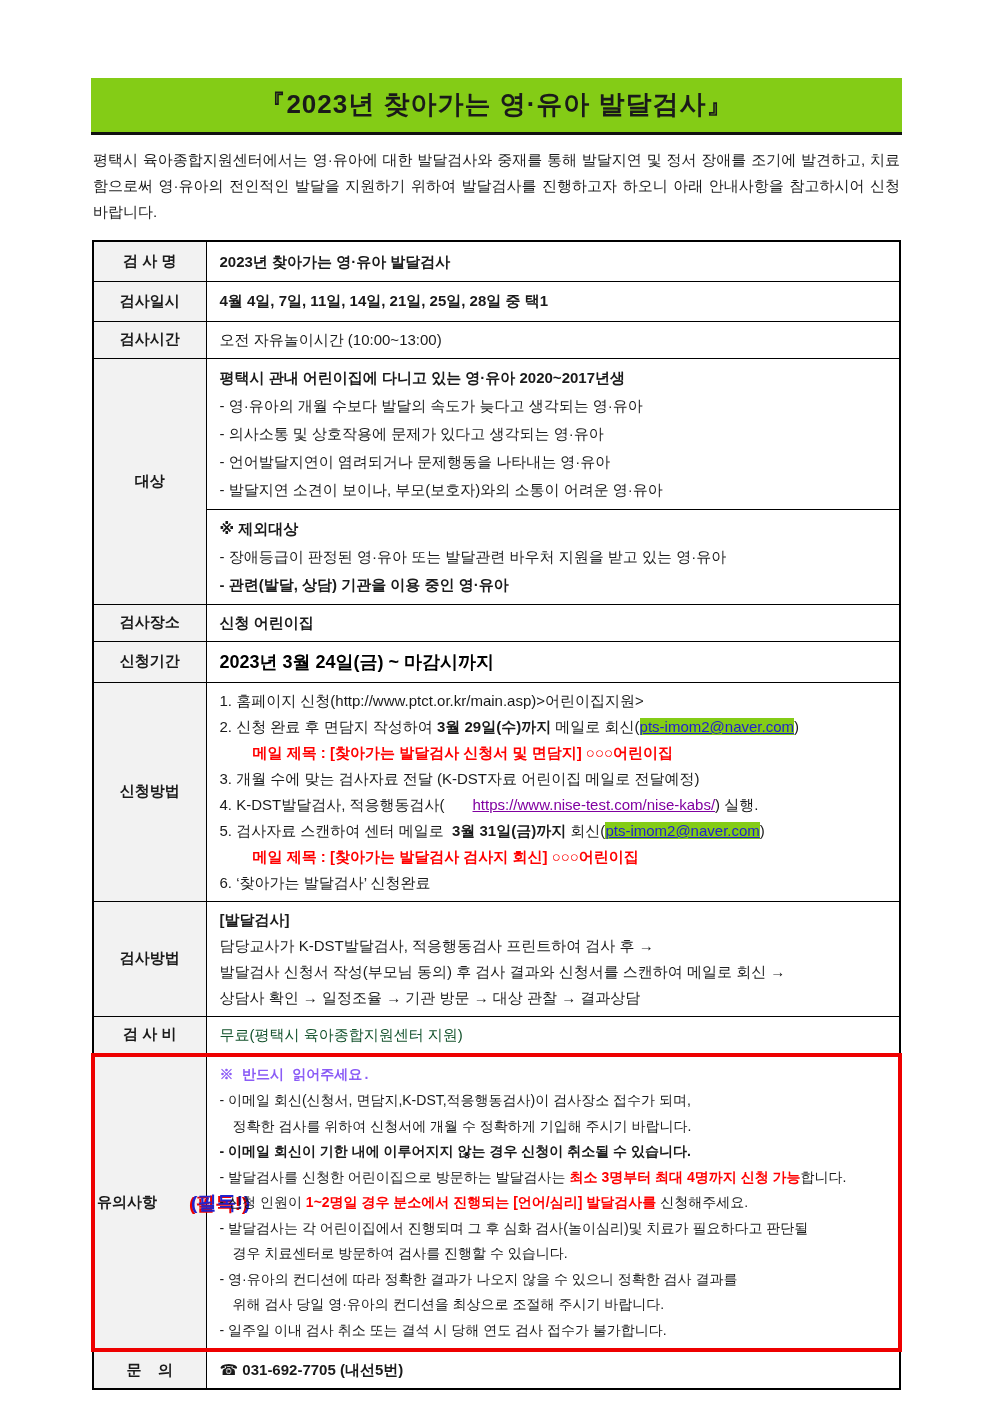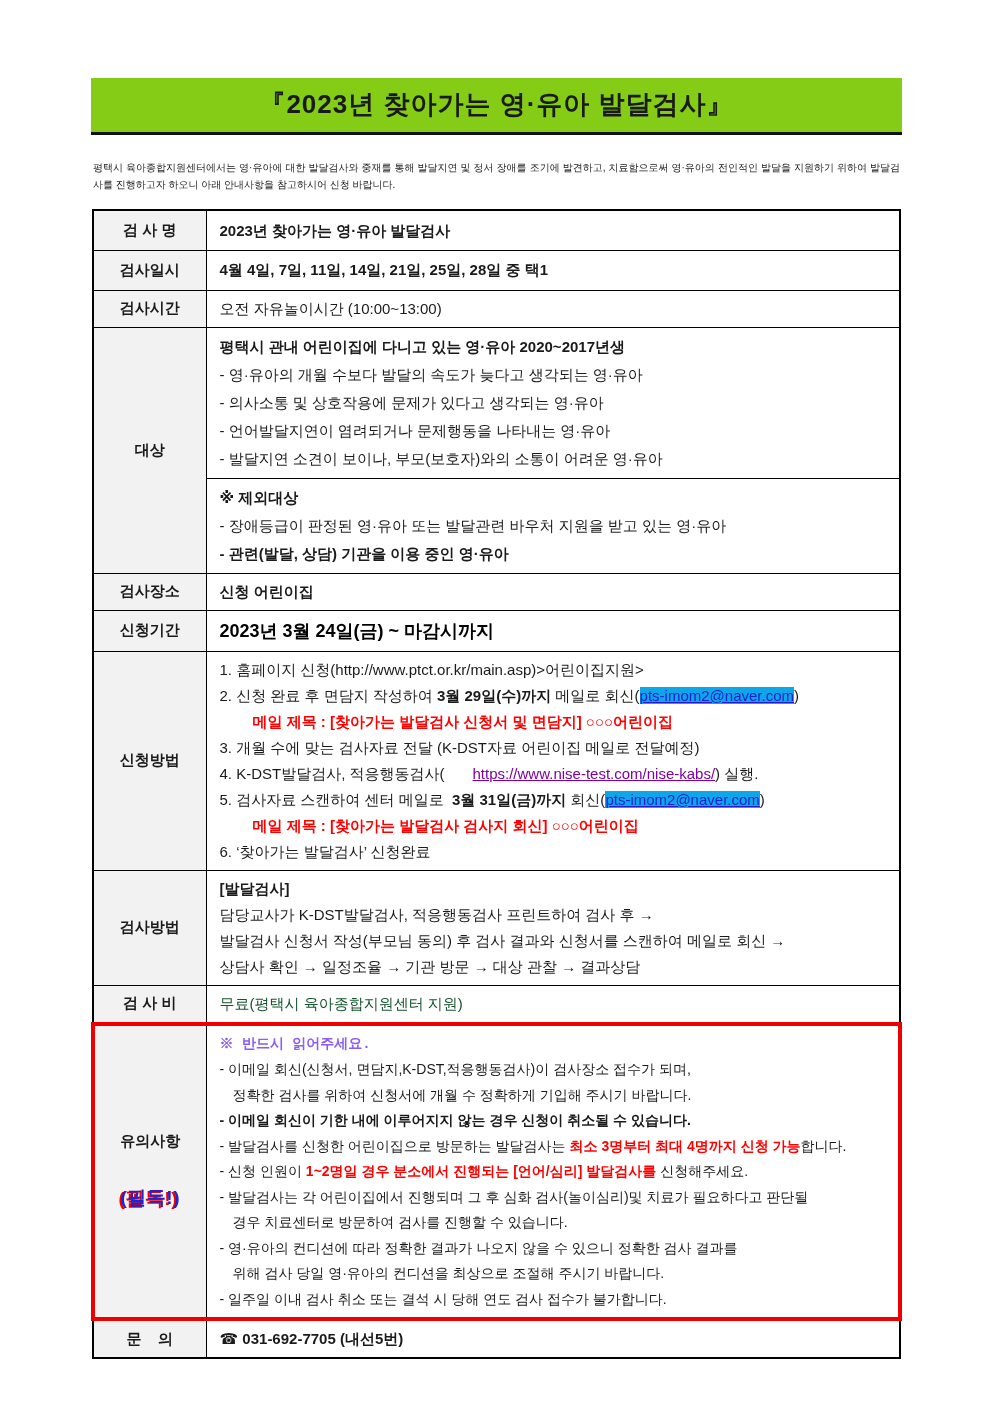--- a/index.html
+++ b/index.html
@@ -17,22 +17,22 @@
     border-bottom:3px solid #111;
     text-align:center;
     font-size:26px; font-weight:bold;
     padding:9px 0 10px 0;
     letter-spacing:1px;
     white-space:pre-wrap;
   }
 
   
   .intro {
-    margin:24px 2px 16px 2px;
-    font-size:10px; line-height:1.72;
+    margin:12px 2px 16px 2px;
+    font-size:15px; line-height:1.72;
     text-align:justify;
     white-space:normal;
   }
 
   
   table.info { width:100%; border-collapse:collapse; table-layout:fixed; }
   table.info { border:2px solid #000; }
   table.info th, table.info td { border:1px solid #000; vertical-align:middle; }
   col.c-label { width:113px; }
   table.info th {
@@ -46,33 +46,33 @@
   td.target-cell .line { line-height:28px; }
   tr.h40 td, tr.h40 th { height:40px; }
   tr.h35 td, tr.h35 th { height:34px; }
   tr.h33 td, tr.h33 th { height:33px; }
   tr.h32 td, tr.h32 th { height:32px; }
   tr.h37 td, tr.h37 th { height:37px; }
 
   
   .seg-b  { font-weight:bold; }
   .seg-rb { color:#ff0000; font-weight:bold; }
-  .seg-e  { color:#1f1fd0; text-decoration:underline; background:#0ea5e9; cursor:pointer; }
+  .seg-e  { color:#1f1fd0; text-decoration:underline; background:#84cc16; cursor:pointer; }
   .seg-u  { color:#8000a0; text-decoration:underline; cursor:pointer;margin-left:28px; }
   .seg-bb { color:#8b5cf6; font-weight:bold;font-family:Liberation Mono, monospace; }
   .seg-blue { color:#14532d; }
   .seg-period { color:#000000; font-weight:bold; font-size:18px; line-height:30px; }
   .line.mail { padding-left:33px; }
   .line.indent { padding-left:13px; }
 
   
   tr.notice th { border:4px solid #ee0000; border-right:1px solid #000; vertical-align:middle; }
   tr.notice td { border:4px solid #ee0000; border-left:1px solid #000; font-size:14px; }
   tr.notice td .line { line-height:25.5px; }
-  .notice-th-inner { display:flex; flex-direction:column; gap:34px; align-items:center; }
+  .notice-th-inner { display:flex; flex-direction:row; gap:34px; align-items:center; }
   .pildok {
     color:#2222cc; font-weight:bold; font-size:19px;
     text-shadow:-2px 1px 0 #ee0000;
     letter-spacing:0.5px;
   }
 </style>
 </head>
 <body>
 
 <div class="page">

